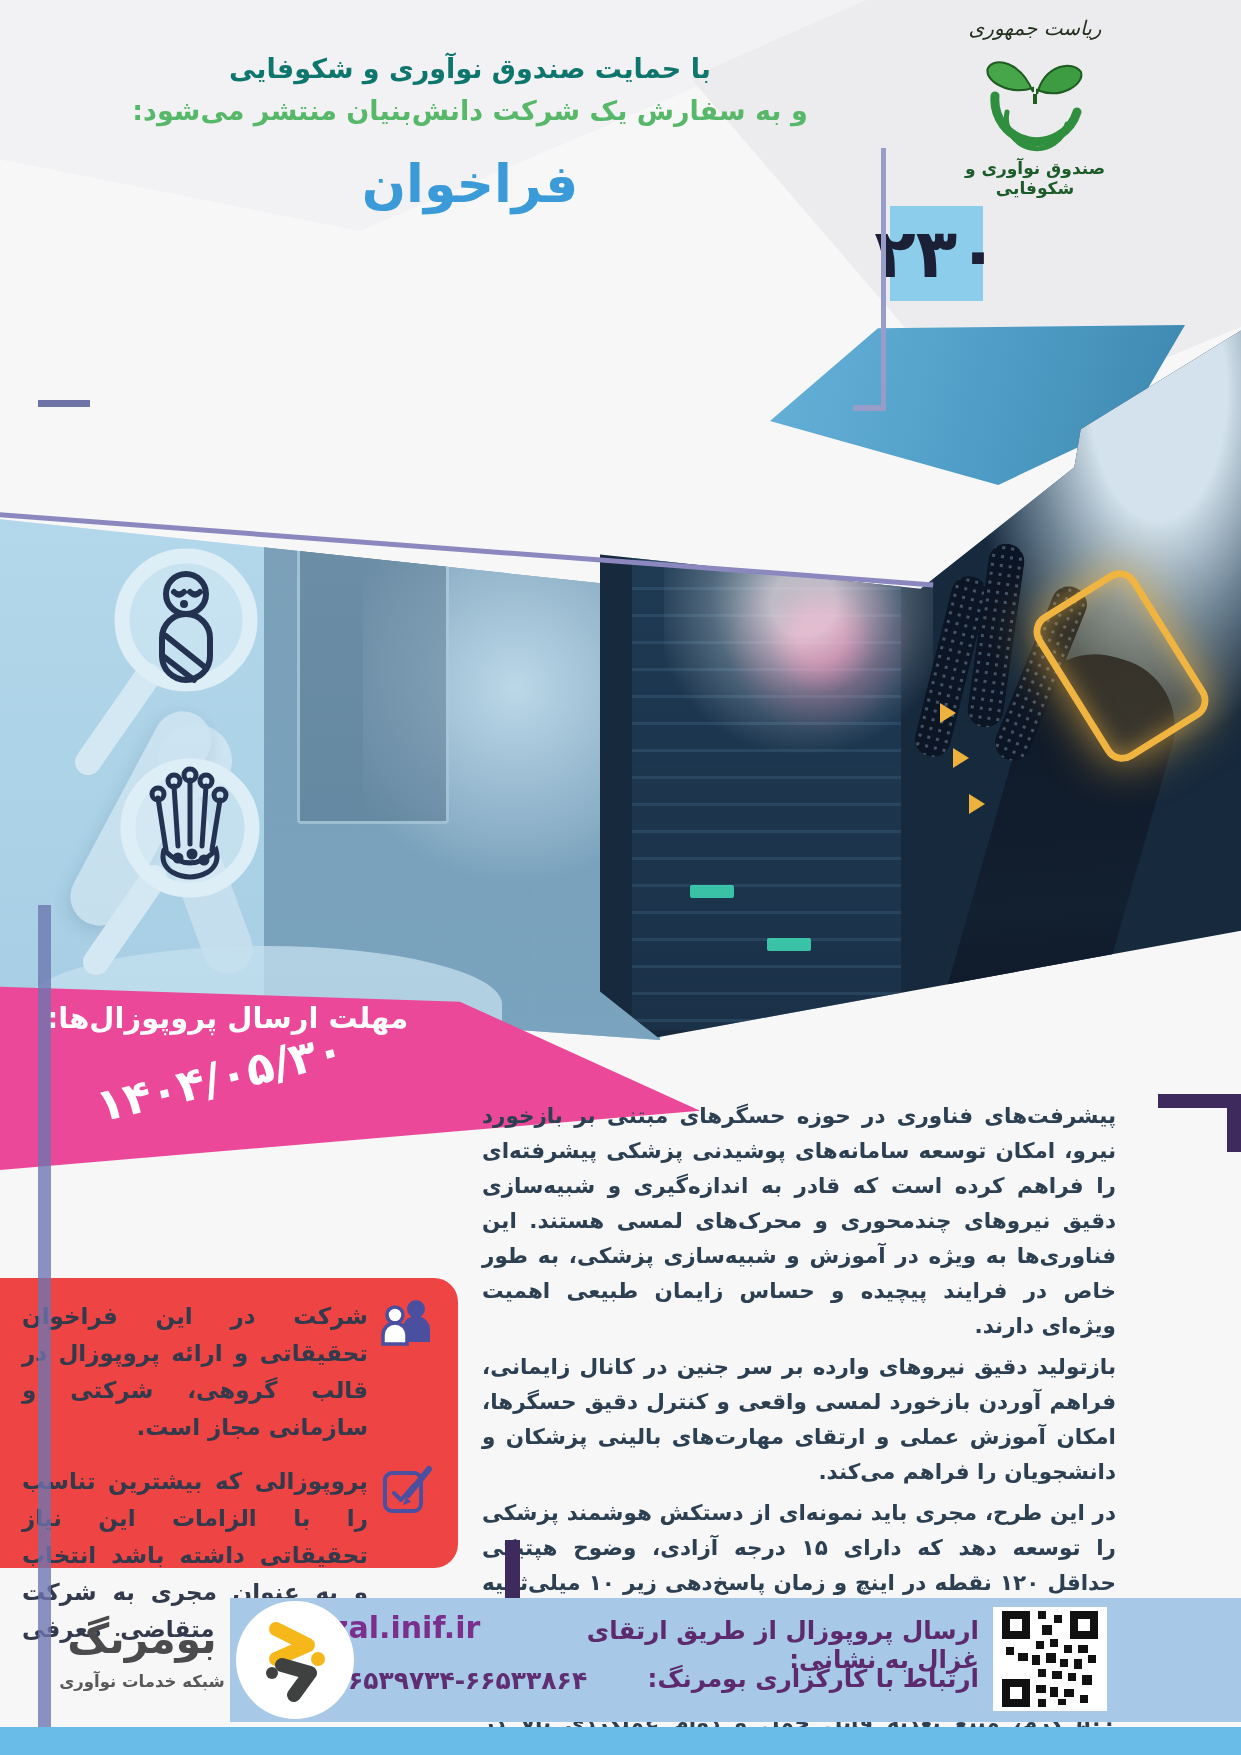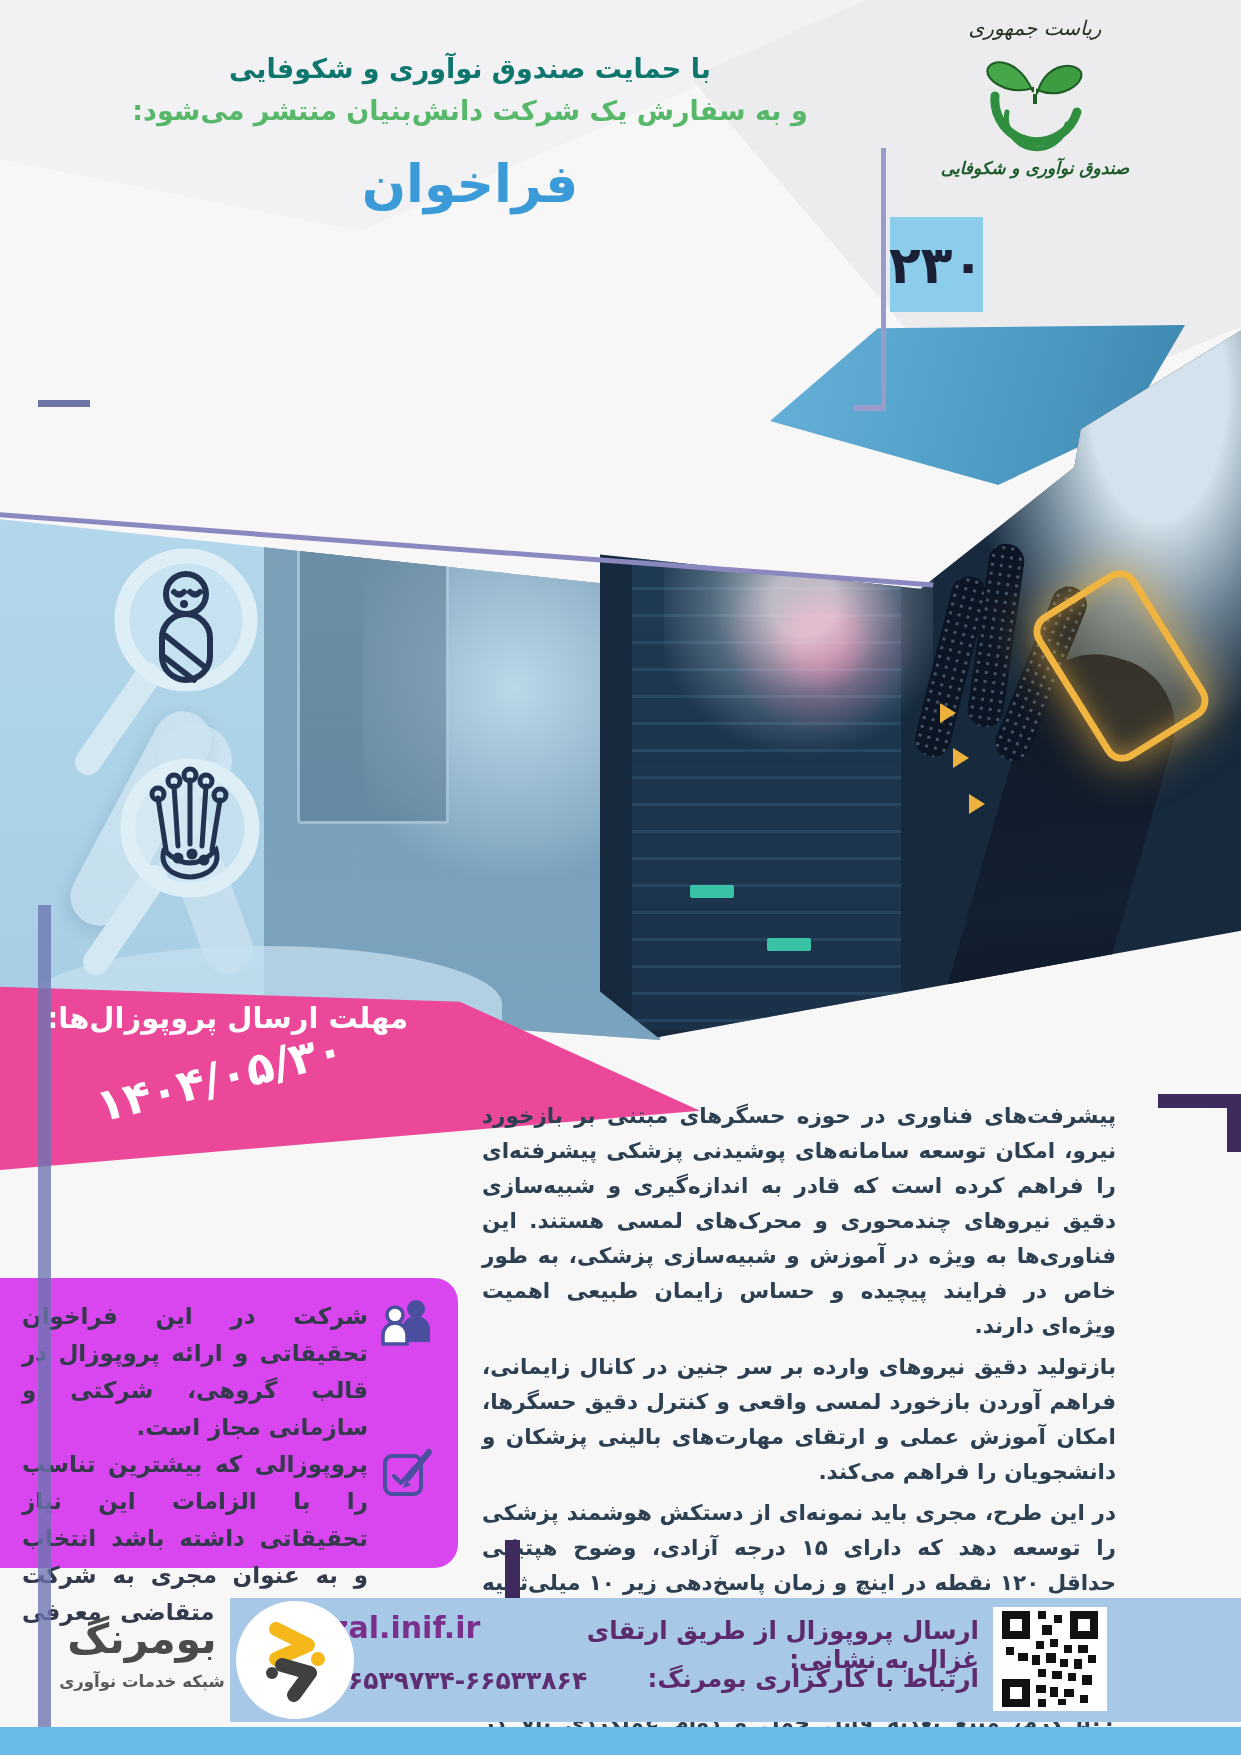--- a/index.html
+++ b/index.html
@@ -12,30 +12,30 @@
   
   .corner-shade{position:absolute;left:690px;top:0;width:551px;height:430px;
     clip-path:polygon(32% 0,100% 0,100% 76%,55% 100%,0 18%);
     background:#ececef;z-index:1;}
   .top-left-shade{position:absolute;left:0;top:0;width:900px;height:420px;
     clip-path:polygon(0 0,100% 0,40% 55%,0 38%);
     background:#f2f2f4;z-index:0;}
   
   .inif{position:absolute;left:940px;top:16px;width:190px;text-align:center;z-index:6;}
   .inif .t1{font-size:20px;color:#23301f;font-weight:400;font-style:italic;}
-  .inif .t2{font-size:17px;color:#1d5c2a;font-weight:700;font-style:italic;margin-top:2px;}
+  .inif .t2{font-size:17px;color:#1d5c2a;font-weight:700;margin-top:2px;}
   
   .hdr{position:absolute;left:40px;top:48px;width:860px;text-align:center;z-index:5;}
   .hdr .g1{font-size:27px;font-weight:800;color:#0f766e;line-height:1.55;}
   .hdr .g2{font-size:27px;font-weight:800;color:#57b86a;line-height:1.55;}
   .hdr .callout{font-size:52px;font-weight:800;color:#3b9bd8;margin-top:22px;}
   
-  .badge{position:absolute;left:890px;top:217px;width:93px;height:95px;background:#8ccdec;
+  .badge{position:absolute;left:890px;top:206px;width:93px;height:95px;background:#8ccdec;
     display:flex;align-items:center;justify-content:center;
-    font-size:52px;font-weight:800;color:#1b2036;z-index:6;}
+    font-size:68px;font-weight:800;color:#1b2036;z-index:6;}
   .vline{position:absolute;left:881px;top:148px;width:5px;height:262px;background:#989cc9;z-index:6;}
   .vline-foot{position:absolute;left:853px;top:405px;width:33px;height:6px;background:#989cc9;z-index:6;}
   .ldash{position:absolute;left:38px;top:400px;width:52px;height:7px;background:#6e73a6;z-index:6;}
   
   .title{position:absolute;left:40px;top:255px;width:860px;text-align:center;z-index:5;}
   .title .l1,.title .l2{font-size:45px;font-weight:800;color:#84c1e6;line-height:1.0;
     text-shadow:0 0 8px rgba(255,255,255,.9);}
   .title .l2{margin-top:46px;}
   .title .sub{font-size:33px;font-weight:800;color:#4e9fd4;margin-top:52px;}
   
@@ -105,22 +105,22 @@
     color:#2d4052;font-size:21.5px;font-weight:700;line-height:35px;
     text-align:justify;text-align-last:right;}
   .bodytxt p{margin:0 0 6px 0;}
   .brk{position:absolute;background:#3f2a5e;z-index:7;}
   .brk.tr-h{left:1158px;top:1094px;width:83px;height:14px;}
   .brk.tr-v{left:1227px;top:1094px;width:14px;height:58px;}
   .brk.bl-v{left:505px;top:1540px;width:15px;height:88px;}
   .brk.bl-h{left:505px;top:1613px;width:96px;height:15px;}
   
   .elig{position:absolute;left:0;top:1278px;width:458px;height:290px;z-index:7;
-    background:#d946ef;border-radius:0 24px 24px 0;padding:20px 24px 16px 22px;
-    display:flex;flex-direction:column;gap:0;}
+    background:#ef4444;border-radius:0 24px 24px 0;padding:20px 24px 16px 22px;
+    display:flex;flex-direction:column;gap:17px;}
   .elig .row{display:flex;gap:12px;align-items:flex-start;}
   .elig .txt{color:#333a4b;font-size:23px;font-weight:700;line-height:37px;
     text-align:justify;text-align-last:right;flex:1;}
   
   .band{position:absolute;left:230px;top:1598px;width:1011px;height:124px;background:#a7c8e6;z-index:8;}
   .strip{position:absolute;left:0;top:1727px;width:1241px;height:28px;background:#69bce7;z-index:8;}
   .qr{position:absolute;left:993px;top:1607px;width:114px;height:104px;background:#fff;z-index:9;
     display:flex;align-items:center;justify-content:center;}
   .f-lbl1{position:absolute;right:262px;top:1616px;width:400px;text-align:right;z-index:9;
     color:#5e2a6e;font-size:24.5px;font-weight:800;}

